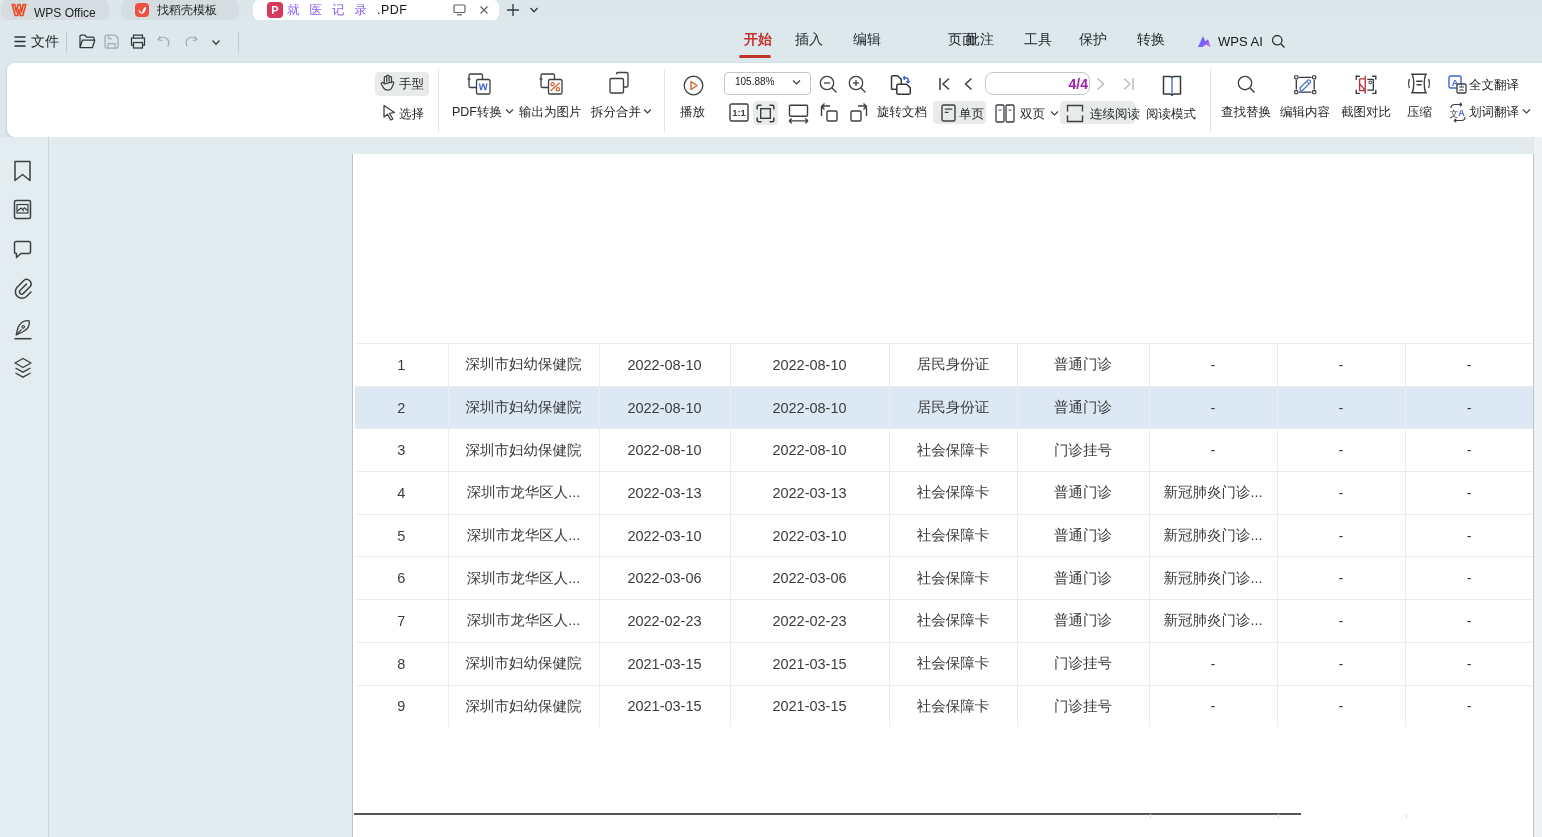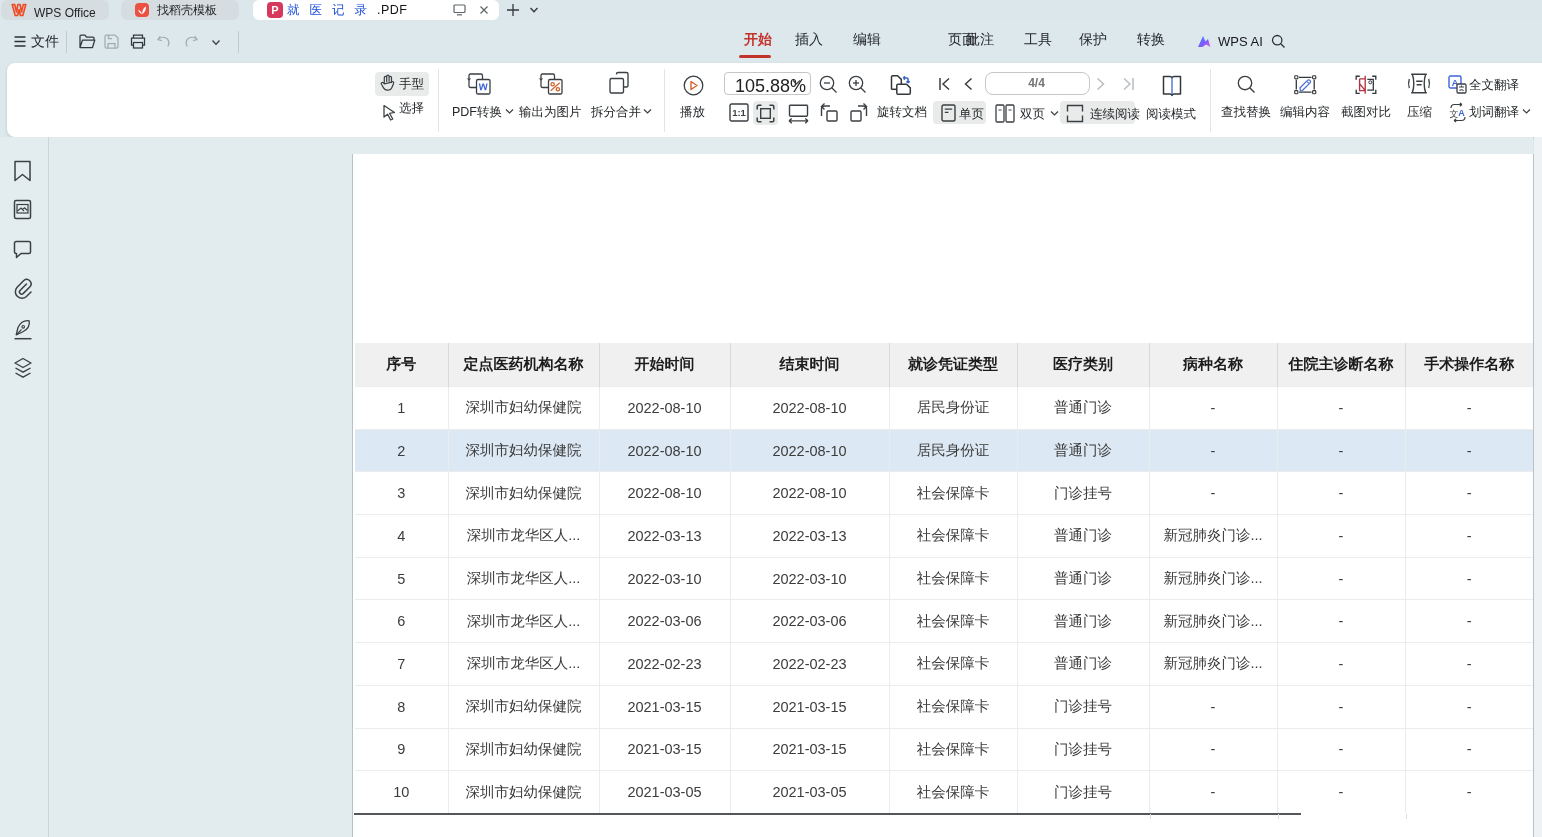--- a/index.html
+++ b/index.html
@@ -41,21 +41,21 @@
 </div>
 <div class="tab" style="left:121px;width:118px;background:#d6dde0;">
   <div class="abs" style="left:14px;top:3px;width:14px;height:14px;border-radius:4px;background:#eb5042;"></div>
   <svg style="left:14px;top:3px;" width="14" height="14" viewBox="0 0 14 14">
     <path d="M7.2 11.2 C7 8 8.3 4.6 10.9 3.4 C11.2 6.8 9.8 9.5 7.2 11.2 Z M6.9 11.2 C6.6 9 5.3 7.3 3.1 6.7 C3.9 8.9 5.1 10.4 6.9 11.2 Z" fill="#ffffff"></path>
   </svg>
   <span style="margin-left:36px;">找稻壳模板</span>
 </div>
 <div class="tab" style="left:253px;width:246px;background:#ffffff;">
   <div class="abs" style="left:14px;top:2px;width:16px;height:16px;border-radius:4px;background:#d6395b;color:#fff;font-size:11px;font-weight:bold;text-align:center;line-height:16px;">P</div>
-  <span style="margin-left:34px;letter-spacing:10px;font-size:12.5px;color:#1d4ed8;">就医记录</span>
+  <span style="margin-left:34px;letter-spacing:10px;font-size:12.5px;color:#8b5cf6;">就医记录</span>
     <span style="font-size:12.5px;color:#121517;letter-spacing:0.5px;">.PDF</span>
   <svg style="left:200px;top:4px;" width="13" height="12" viewBox="0 0 13 12">
     <rect x="1" y="1" width="11" height="7.5" rx="1" fill="none" stroke="#5d6569" stroke-width="1.2"></rect>
     <line x1="4" y1="10.8" x2="9" y2="10.8" stroke="#5d6569" stroke-width="1.2"></line>
   </svg>
   <svg style="left:226px;top:5px;" width="10" height="10" viewBox="0 0 10 10">
     <path d="M1.5 1.5 L8.5 8.5 M8.5 1.5 L1.5 8.5" stroke="#5d6569" stroke-width="1.2"></path>
   </svg>
 </div>
 <svg style="left:506px;top:3px;" width="14" height="14" viewBox="0 0 14 14">
@@ -121,21 +121,21 @@
 <div class="abs" id="panel"></div>
 
 <div class="selbg" style="left:375px;top:72px;width:54px;height:24px;"></div>
 <svg style="left:380px;top:74px;" width="16" height="18" viewBox="0 0 16 18">
   <path d="M4.3 8.6 V3.6 A1.2 1.2 0 0 1 6.7 3.6 V7.4 M6.7 7 V2.3 A1.2 1.2 0 0 1 9.1 2.3 V7.2 M9.1 7 V3.5 A1.2 1.2 0 0 1 11.5 3.5 V8.6 M11.5 8.2 C12.6 7 14.2 7.8 13.6 9.4 L11.8 13.8 A3.8 3.8 0 0 1 8.3 16.2 H7.4 A4.4 4.4 0 0 1 3.7 14.1 L1.4 10.3 C0.6 8.9 2.2 7.7 3.3 8.8 L4.3 9.9 Z" fill="none" stroke="#3a3f43" stroke-width="1.2" stroke-linecap="round" stroke-linejoin="round"></path>
 </svg>
 <div class="tlab" style="left:399px;top:76px;">手型</div>
 <svg style="left:382px;top:104px;" width="15" height="17" viewBox="0 0 15 17">
   <path d="M2 1.5 L12.5 8.5 L7.5 9.3 L10.8 15 L8.6 16 L5.6 10.2 L2 13 Z" fill="none" stroke="#3a3f43" stroke-width="1.25" stroke-linejoin="round"></path>
 </svg>
-<div class="tlab" style="left:399px;top:100px;">选择</div>
+<div class="tlab" style="left:399px;top:106px;">选择</div>
 <div class="tb-sep" style="left:438px;"></div>
 
 <svg style="left:467px;top:72px;" width="26" height="25" viewBox="0 0 26 25">
   <rect x="2" y="2" width="13.5" height="13.5" rx="1.6" fill="none" stroke="#3a3f43" stroke-width="1.3"></rect>
   <path d="M2 8 L0.6 6.4 M2 8 L3.4 6.4" fill="none" stroke="#3a3f43" stroke-width="1.1"></path>
   <rect x="9.5" y="7.5" width="13.5" height="14.5" rx="1.6" fill="#fff" stroke="#3a3f43" stroke-width="1.3"></rect>
   <path d="M11.8 11.5 L13.2 18.2 L14.7 18.2 L16.2 13.2 L17.7 18.2 L19.2 18.2 L20.6 11.5 L19.2 11.5 L18.4 16.2 L17 11.5 L15.4 11.5 L14 16.2 L13.2 11.5 Z" fill="#3c66d6"></path>
 </svg>
 <div class="tlab" style="left:452px;top:104px;">PDF转换</div>
 <svg style="left:505px;top:108px;" width="9" height="7" viewBox="0 0 9 7">
@@ -159,21 +159,21 @@
     <path d="M1 1.5 L4.5 5 L8 1.5" fill="none" stroke="#3a3f43" stroke-width="1.2"></path>
   </svg>
 <div class="tb-sep" style="left:664px;"></div>
 
 <svg style="left:683px;top:75px;" width="21" height="21" viewBox="0 0 21 21">
   <circle cx="10.5" cy="10.5" r="9.3" fill="none" stroke="#3a3f43" stroke-width="1.3"></circle>
   <path d="M8 6.5 L14 10.5 L8 14.5 Z" fill="none" stroke="#d2622a" stroke-width="1.4" stroke-linejoin="round"></path>
 </svg>
 <div class="tlab" style="left:680px;top:104px;">播放</div>
 <div class="abs" style="left:724px;top:72px;width:85px;height:21px;background:#fff;border:1px solid #c6c6c6;border-radius:4px;"></div>
-<div class="abs" style="left:735px;top:76px;font-size:18px;color:#222;">105.88%</div>
+<div class="abs" style="left:735px;top:76px;font-size:10px;color:#222;">105.88%</div>
 <svg style="left:792px;top:79px;" width="9" height="7" viewBox="0 0 9 7">
     <path d="M1 1.5 L4.5 5 L8 1.5" fill="none" stroke="#3a3f43" stroke-width="1.2"></path>
   </svg>
 <svg style="left:819px;top:75px;" width="19" height="19" viewBox="0 0 19 19">
   <circle cx="8" cy="8" r="6.7" fill="none" stroke="#3a3f43" stroke-width="1.3"></circle>
   <line x1="13" y1="13" x2="17.5" y2="17.5" stroke="#3a3f43" stroke-width="1.3"></line>
   <line x1="5" y1="8" x2="11" y2="8" stroke="#3a3f43" stroke-width="1.3"></line>
 </svg>
 <svg style="left:848px;top:75px;" width="19" height="19" viewBox="0 0 19 19">
   <circle cx="8" cy="8" r="6.7" fill="none" stroke="#3a3f43" stroke-width="1.3"></circle>
@@ -213,21 +213,21 @@
 </svg>
 <div class="tlab" style="left:877px;top:104px;">旋转文档</div>
 
 <svg style="left:938px;top:77px;" width="13" height="14" viewBox="0 0 13 14">
   <path d="M2 1 V13 M11 1.5 L5 7 L11 12.5" fill="none" stroke="#3a3f43" stroke-width="1.5"></path>
 </svg>
 <svg style="left:963px;top:77px;" width="10" height="14" viewBox="0 0 10 14">
   <path d="M8.5 1.5 L2.5 7 L8.5 12.5" fill="none" stroke="#3a3f43" stroke-width="1.5"></path>
 </svg>
 <div class="abs" style="left:985px;top:72px;width:103px;height:21px;background:#fff;border:1px solid #c6c6c6;border-radius:8px;"></div>
-<div class="abs" style="left:985px;top:76px;width:103px;text-align:center;font-size:12px;color:#737373;font-weight:bold;">4/4</div>
+<div class="abs" style="left:985px;top:76px;width:103px;text-align:right;font-size:14px;color:#a21caf;font-weight:bold;">4/4</div>
 <svg style="left:1096px;top:77px;" width="10" height="14" viewBox="0 0 10 14">
   <path d="M1.5 1.5 L7.5 7 L1.5 12.5" fill="none" stroke="#b9bdc0" stroke-width="1.5"></path>
 </svg>
 <svg style="left:1122px;top:77px;" width="13" height="14" viewBox="0 0 13 14">
   <path d="M11 1 V13 M2 1.5 L8 7 L2 12.5" fill="none" stroke="#b9bdc0" stroke-width="1.5"></path>
 </svg>
 <svg style="left:1162px;top:75px;" width="20" height="23" viewBox="0 0 20 23">
   <path d="M1.5 1.5 H8 C9 1.5 9.7 2 10 2.6 C10.3 2 11 1.5 12 1.5 H18.5 V19 H12 C11 19 10.4 19.6 10 20.4 C9.6 19.6 9 19 8 19 H1.5 Z" fill="none" stroke="#33383c" stroke-width="1.5" stroke-linejoin="round"></path>
   <path d="M10 2.6 V19" stroke="#3b66d8" stroke-width="1.3"></path>
 </svg>
@@ -338,31 +338,20 @@
         <col style="width:151px">
         <col style="width:131px">
       <col style="width:159px">
         <col style="width:128px">
         <col style="width:132px">
       <col style="width:128px">
         <col style="width:128px">
         <col style="width:128px">
       </colgroup>
       <tbody>
-        <tr>
-          <th>序号</th>
-          <th>定点医药机构名称</th>
-          <th>开始时间</th>
-          <th>结束时间</th>
-          <th>就诊凭证类型</th>
-          <th>医疗类别</th>
-          <th>病种名称</th>
-          <th>住院主诊断名称</th>
-          <th>手术操作名称</th>
-        </tr>
       <tr>
           <td>1</td>
           <td>深圳市妇幼保健院</td>
           <td>2022-08-10</td>
           <td>2022-08-10</td>
           <td>居民身份证</td>
           <td>普通门诊</td>
           <td>-</td>
           <td>-</td>
           <td>-</td>
@@ -442,31 +431,20 @@
           <td>门诊挂号</td>
           <td>-</td>
           <td>-</td>
           <td>-</td>
         </tr>
       <tr>
           <td>9</td>
           <td>深圳市妇幼保健院</td>
           <td>2021-03-15</td>
           <td>2021-03-15</td>
-          <td>社会保障卡</td>
-          <td>门诊挂号</td>
-          <td>-</td>
-          <td>-</td>
-          <td>-</td>
-        </tr>
-      <tr>
-          <td>10</td>
-          <td>深圳市妇幼保健院</td>
-          <td>2021-03-05</td>
-          <td>2021-03-05</td>
           <td>社会保障卡</td>
           <td>门诊挂号</td>
           <td>-</td>
           <td>-</td>
           <td>-</td>
         </tr>
     </tbody>
     </table>
     <div class="abs" style="left:1px;top:659px;width:947px;height:2px;background:#53575a;"></div>
     <div class="abs" style="left:797px;top:660px;width:1px;height:5px;background:#dcdcdc;"></div>

